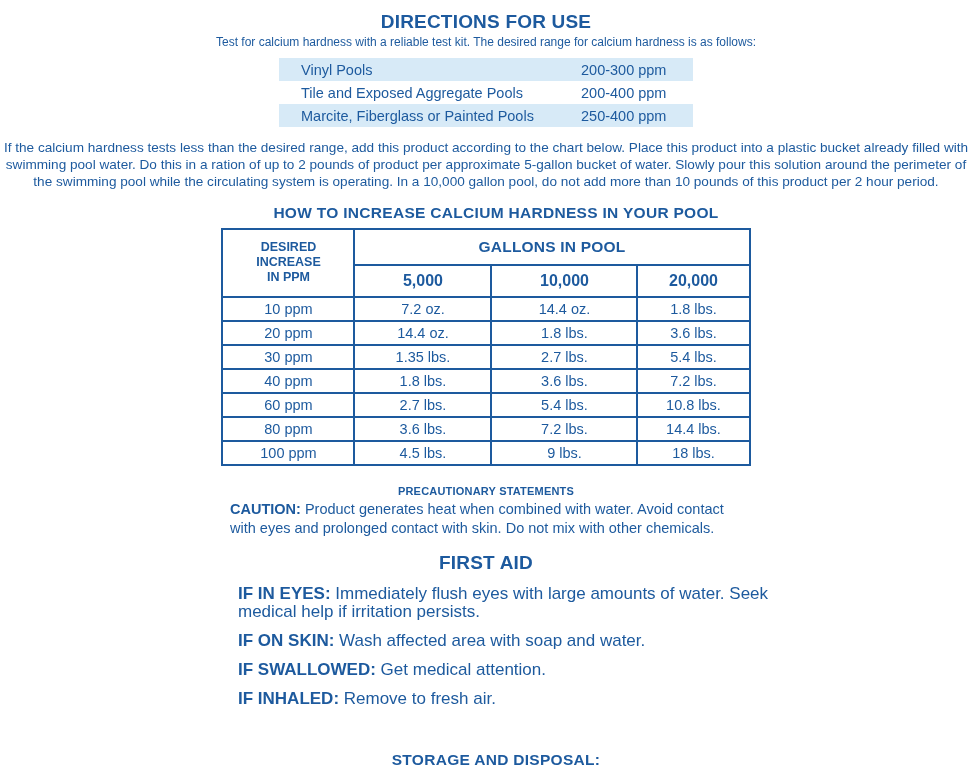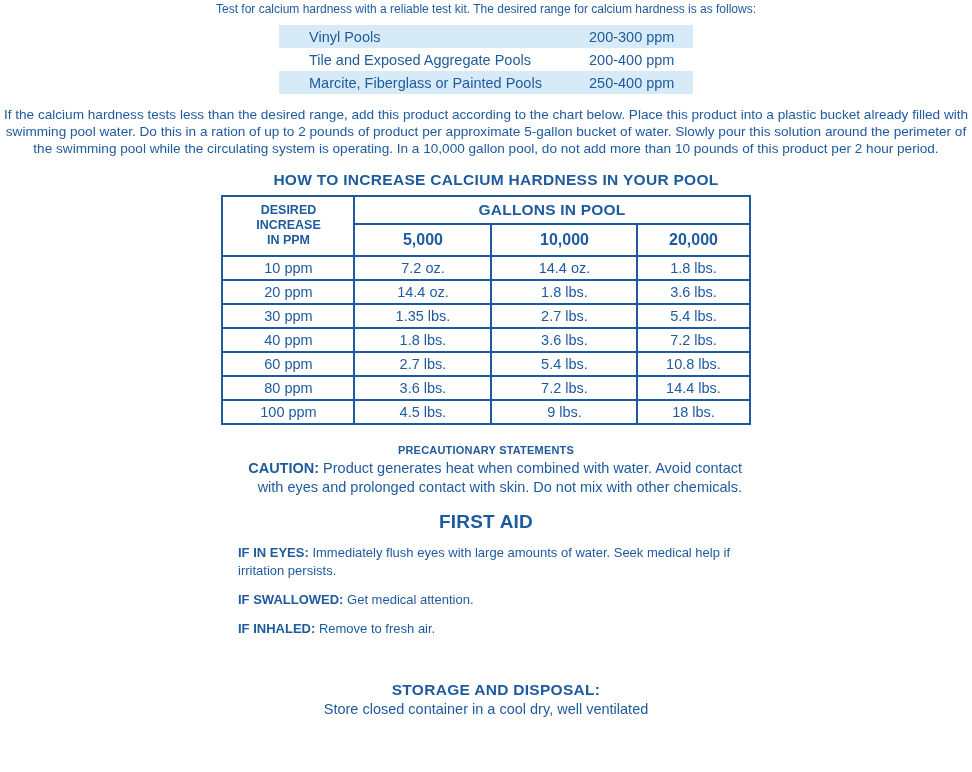--- a/index.html
+++ b/index.html
@@ -42,21 +42,21 @@
 
   
   .range-table { width: 414px; margin: 9px auto 0; }
   .range-row {
     display: flex;
     align-items: center;
     height: 23px;
     font-size: 14.5px;
   }
   .range-row.hl { background: #d7eaf7; }
-  .pool-type { padding-left: 22px; width: 302px; margin-left: 8px; }
+  .pool-type { padding-left: 22px; width: 302px; }
   .range-value { flex: 1; }
 
   .body-para {
     margin: 12px 1px 0;
     text-align: center;
     font-size: 13.6px;
     line-height: 17.2px;
   }
 
   
@@ -66,52 +66,53 @@
     border-collapse: collapse;
     table-layout: fixed;
   }
   table.dosage th, table.dosage td {
     border: 2px solid #1d5a9e;
     text-align: center;
     vertical-align: middle;
     padding: 0;
   }
   th.rowhead { font-size: 12.5px; font-weight: bold; line-height: 1.2; }
-  th.grouphead { height: 28px; font-size: 15.5px; font-weight: bold; letter-spacing: 0.2px; }
+  th.grouphead { height: 36px; font-size: 15.5px; font-weight: bold; letter-spacing: 0.2px; }
   th.colhead { height: 32px; font-size: 16px; font-weight: bold; }
   table.dosage td { height: 24px; font-size: 14.5px; }
 
   
   .caution-para {
     max-width: 512px;
     margin: 3px auto 0;
-    text-align: right;
+    text-align: left;
     font-size: 14.5px;
     line-height: 19px;
   }
   .bold-label { font-weight: bold; }
 
   
   .first-aid-list { margin: 3px 0 0 238px; width: 540px; }
   .fa-item {
     margin: 11px 0 9px;
-    font-size: 13px;
+    font-size: 17px;
     line-height: 18px;
   }
 
   
   .storage-title { margin-top: 43px; }
   .storage-lines { margin-top: 2px; font-size: 14.5px; line-height: 17.5px; }
 </style>
 </head>
 <body>
 
 <div class="page">
 
 
+  <h1 class="h-lg">DIRECTIONS FOR USE</h1>
   <p class="subtitle center">Test for calcium hardness with a reliable test kit. The desired range for calcium hardness is as follows:</p>
 
   <div class="range-table">
     <div class="range-row hl">
       <span class="pool-type">Vinyl Pools</span>
       <span class="range-value">200-300 ppm</span>
     </div>
     <div class="range-row">
       <span class="pool-type">Tile and Exposed Aggregate Pools</span>
       <span class="range-value">200-400 ppm</span>
@@ -191,20 +192,21 @@
     </tr>
   </tbody>
     </table>
 
   <h2 class="h-lg" style="font-size:11px; margin-top:19px;">PRECAUTIONARY STATEMENTS</h2>
   <p class="caution-para"><span class="bold-label">CAUTION:</span><span> Product generates heat when combined with water.  Avoid contact with eyes and prolonged contact with skin. Do not mix with other chemicals.</span></p>
 
   <h2 class="h-lg" style="margin-top:14px;">FIRST AID</h2>
   <div class="first-aid-list">
     <p class="fa-item"><span class="bold-label">IF IN EYES:</span><span> Immediately flush eyes with large amounts of water.  Seek medical help if irritation persists.</span></p>
+    <p class="fa-item"><span class="bold-label">IF ON SKIN:</span><span> Wash affected area with soap and water.</span></p>
     <p class="fa-item"><span class="bold-label">IF SWALLOWED:</span><span> Get medical attention.</span></p>
     <p class="fa-item"><span class="bold-label">IF INHALED:</span><span> Remove to fresh air.</span></p>
   </div>
 
   <h2 class="h-md storage-title">STORAGE AND DISPOSAL:</h2>
   <div class="storage-lines center">
     <div>Store closed container in a cool dry, well ventilated</div>
 
   </div>
 

